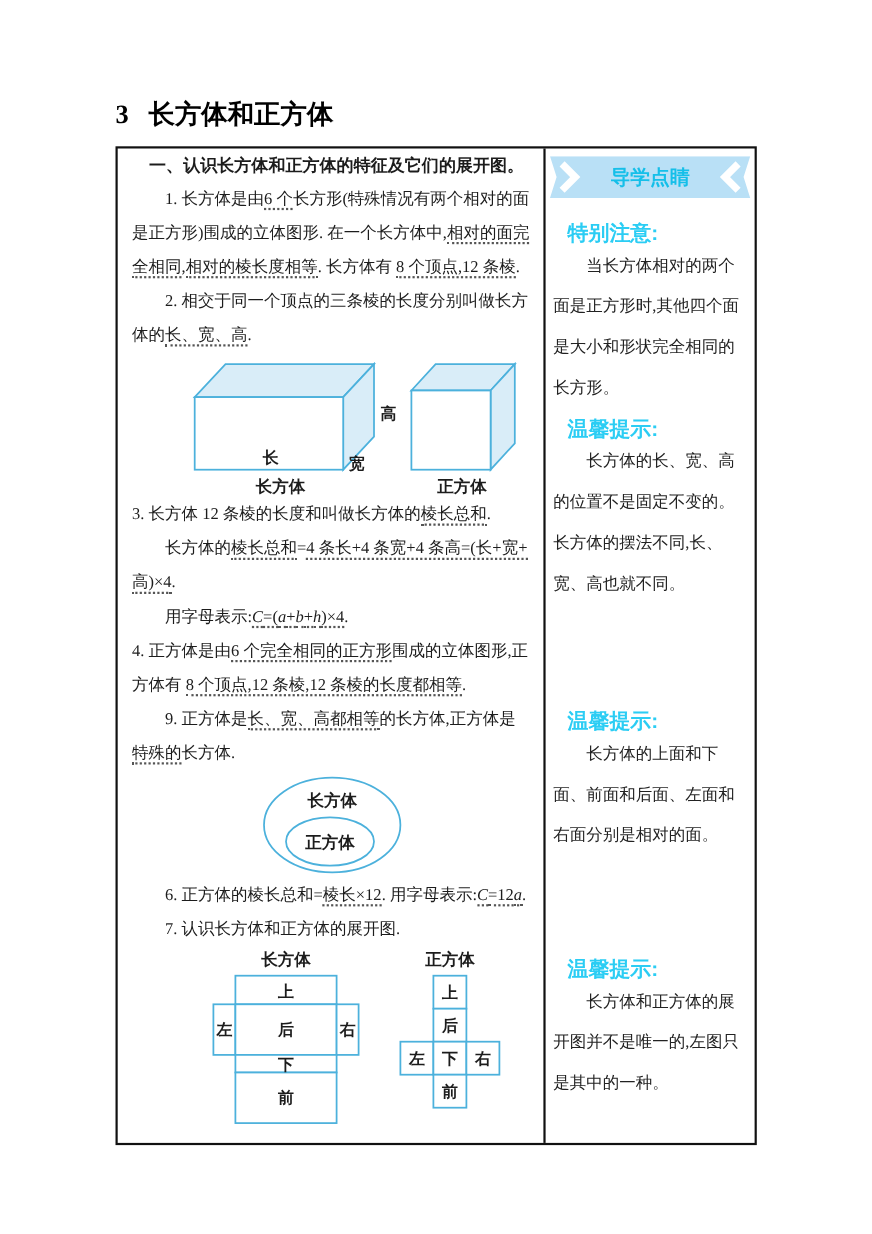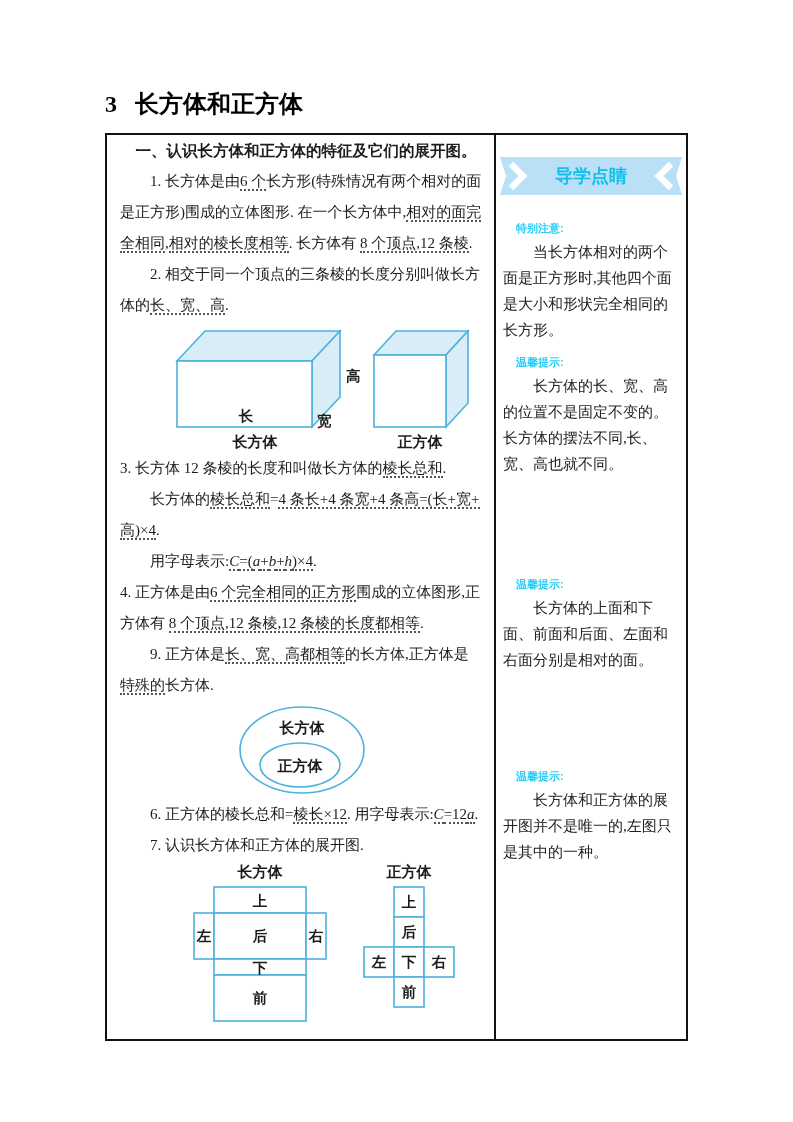--- a/index.html
+++ b/index.html
@@ -41,37 +41,37 @@
   svg .face.shaded{fill:var(--diagram-fill,#d9edf8);}
   svg .net-face{fill:#ffffff;stroke:var(--diagram-stroke,#4cb1dc);stroke-width:1.6;}
   svg .ellipse{fill:none;stroke:var(--diagram-stroke,#4cb1dc);stroke-width:1.6;}
   svg text{
     font-family:"Liberation Serif","DejaVu Serif",serif;
     font-size:15px;fill:#1c1c1c;
   }
   svg text.hand{font-size:14.5px;font-weight:bold;}
   svg text.caption{font-size:15px;font-weight:bold;}
   svg text.net-title{font-size:15px;font-weight:bold;}
-  .sidebar{flex:1;box-sizing:border-box;padding-top:22px;font-size:15px;}
+  .sidebar{flex:1;box-sizing:border-box;padding-top:7px;font-size:15px;}
   .banner-svg{display:block;margin:0 auto;}
   .banner-text{
     font-family:"Liberation Sans","DejaVu Sans",sans-serif;
     font-size:18px;font-weight:bold;fill:var(--banner-text,#15bfe9);
   }
   .tip{margin:0;}
   .tip-m1{margin-top:22px;}
   .tip-m2{margin-top:8px;}
   .tip-m3{margin-top:96px;}
   .tip-m4{margin-top:92px;}
   .tip-label{
     margin-left:20px;font-family:Liberation Sans, sans-serif;
-    font-weight:bold;font-size:11px;color:var(--accent,#2bcdf4);line-height:22px;
+    font-weight:bold;font-size:19px;color:var(--accent,#2bcdf4);line-height:22px;
   }
   .tip-text{
-    margin:0;padding:0 6px 0 7px;text-indent:2em;line-height:26px;color:#222;
+    margin:0;padding:0 6px 0 7px;text-indent:2em;line-height:37px;color:#222;
   }
 </style>
 </head>
 <body>
 
 <div class="page">
 
   <h1 class="page-title"><span class="title-num">3</span><span class="title-text">长方体和正方体</span></h1>
 
   <div class="content-box">

